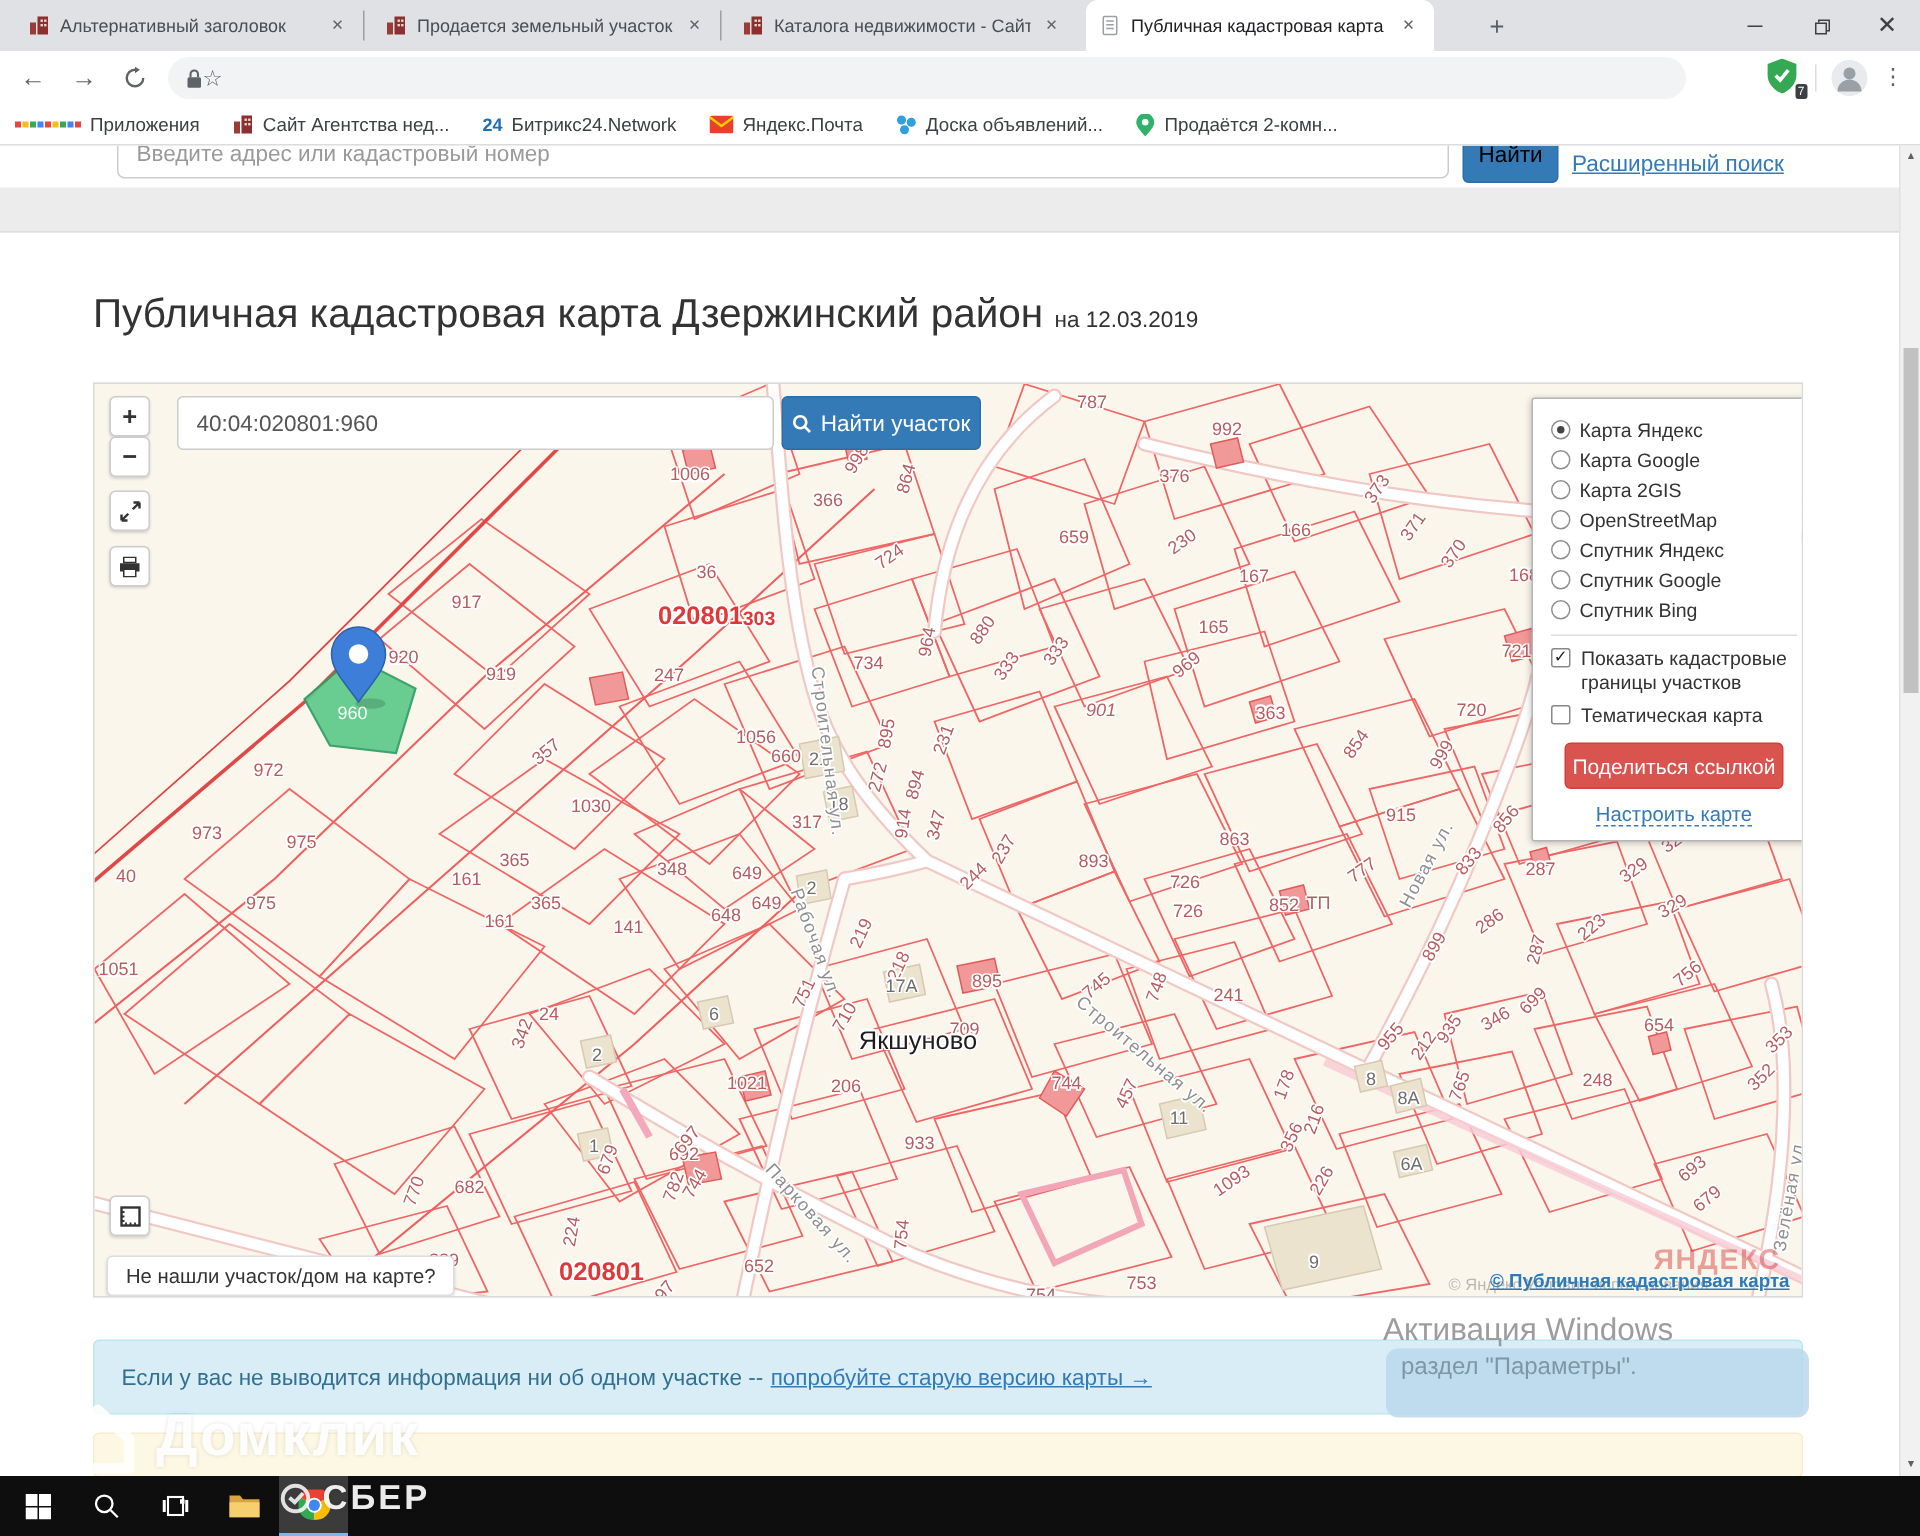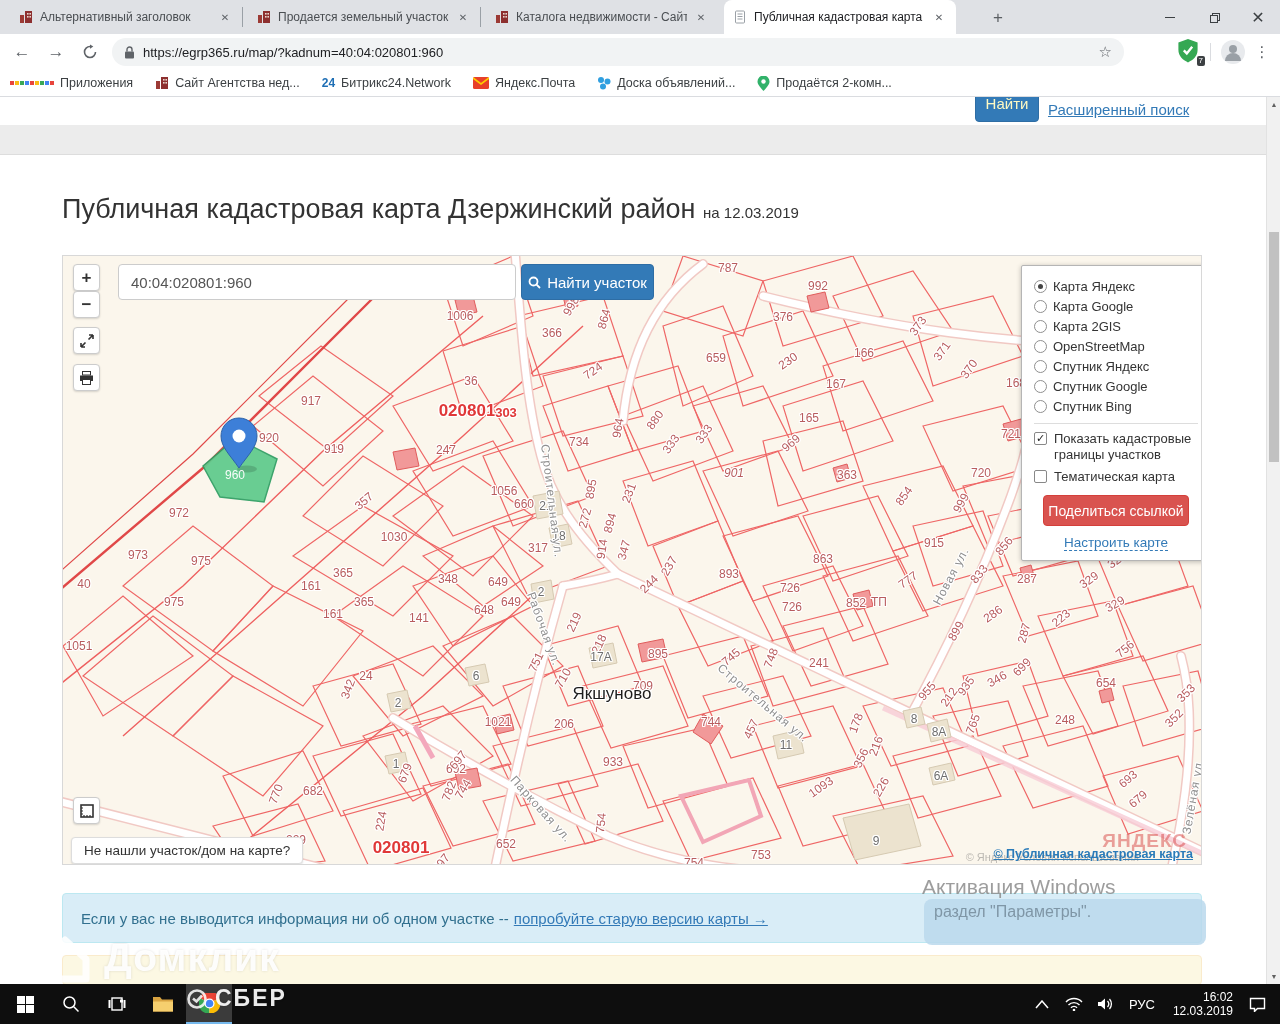--- a/index.html
+++ b/index.html
@@ -37,21 +37,21 @@
   .bm { display:flex; align-items:center; margin-right:22px; font-size:12.5px; color:#3c4043; cursor:pointer; white-space:nowrap; }
   .bm .ic { margin-right:6px; display:flex; }
   .appsgrid { display:grid; grid-template-columns:4px 4px 4px; grid-gap:1px; }
   .appsgrid i { width:4px; height:4px; display:block; }
   .b24 { color:#1f6fb5; font-weight:bold; font-size:12px; }
 
   
   .page { position:absolute; left:0; top:97px; width:1266px; height:887px; background:#fff; overflow:hidden; z-index:5; }
   .topsearch { position:absolute; left:78px; top:-12px; width:888px; height:34px; border:1px solid #ccc; border-radius:5px; font-size:15px; color:#555; padding:0 12px; outline:none; }
   .topsearch::placeholder { color:#9a9a9a; }
-  .btn-find { position:absolute; left:975px; top:-12px; width:64px; height:37px; background:#337ab7; border:1px solid #2e6da4; border-radius:4px; color:#fef9c3; font-size:15px; cursor:pointer; }
+  .btn-find { position:absolute; left:975px; top:-12px; width:64px; height:37px; background:#337ab7; border:1px solid #2e6da4; border-radius:4px; color:#000000; font-size:15px; cursor:pointer; }
   .adv-link { position:absolute; left:1048px; top:4px; font-size:15px; color:#337ab7; text-decoration:underline; cursor:pointer; }
   .grayband { position:absolute; left:0; top:28px; width:1266px; height:30px; background:#ececec; border-bottom:1px solid #ddd; }
   .crumbs { position:absolute; left:62px; top:70px; font-size:15px; color:#333; }
   .crumbs a { color:#337ab7; text-decoration:none; cursor:pointer; }
   .crumbs .cur { font-weight:bold; }
   .pagetitle { position:absolute; left:62px; top:97px; font-size:27px; color:#333; }
   .pagetitle .suffix { font-size:15px; color:#333; }
 
   .mapwrap { position:absolute; left:62px; top:158px; width:1140px; height:610px; border:1px solid #d8d8d8; background:#fbf6ec; overflow:hidden; cursor:grab; }
   .mapwrap svg.base { position:absolute; left:0; top:0; }
@@ -182,21 +182,20 @@
     <svg width="16" height="16" viewBox="0 0 16 16">
         <path d="M13.5,8 A5.5,5.5 0 1 1 8,2.5" fill="none" stroke="#5f6368" stroke-width="1.6"></path>
         <path d="M8,0.5 L11.3,2.5 L8,4.8 Z" fill="#5f6368"></path>
       </svg>
   </div>
   <div class="omni">
     <svg width="11" height="13" viewBox="0 0 11 13">
         <rect x="1" y="5.5" width="9" height="7" rx="1" fill="#5f6368"></rect>
         <path d="M3,5.5 V3.5 a2.5,2.5 0 0 1 5,0 V5.5" fill="none" stroke="#5f6368" stroke-width="1.4"></path>
       </svg>
-    <span class="url">https://egrp365.ru/map/?kadnum=40:04:020801:960</span>
     <span class="star">☆</span>
   </div>
   <div class="extbadge">
     <svg width="22" height="24" viewBox="0 0 18 20">
         <path d="M9,0 L17,3 V9 C17,14 13.5,17.5 9,19.5 C4.5,17.5 1,14 1,9 V3 Z" fill="#35a853"></path>
         <path d="M5.5,9.5 L8,12 L12.5,6.5" fill="none" stroke="#fff" stroke-width="2"></path>
       </svg>
     <span class="num">7</span>
   </div>
   <div class="toolsep"></div>
@@ -266,20 +265,21 @@
         <svg width="13" height="15" viewBox="0 0 13 15">
           <path d="M6.5,15 C2.5,10.5 0.5,8 0.5,5.5 a6,6 0 1 1 12,0 C12.5,8 10.5,10.5 6.5,15 Z" fill="#31b26a"></path>
           <circle cx="6.5" cy="5.5" r="2.2" fill="#fff"></circle>
         </svg>
       </span>
     <span>Продаётся 2-комн...</span>
   </div>
 </div>
 
 <div class="page">
+  <input class="topsearch" type="text" placeholder="Введите адрес или кадастровый номер" style="">
   <button class="btn-find">Найти</button>
   <a class="adv-link">Расширенный поиск</a>
   <div class="grayband"></div>
 
 
   <div class="pagetitle">
     <span>Публичная кадастровая карта Дзержинский район</span>
     <span class="suffix">на 12.03.2019</span>
   </div>
 
@@ -746,41 +746,20 @@
   <div class="tslot active">
     <svg width="21" height="21" viewBox="0 0 20 20">
         <circle cx="10" cy="10" r="9" fill="#fff"></circle>
         <path d="M10,10 L1.2,5 A9,9 0 0 1 18.8,5 Z" fill="#ea4335"></path>
         <path d="M10,10 L1.2,5 A9,9 0 0 0 10,19 Z" fill="#34a853"></path>
         <path d="M10,10 L10,19 A9,9 0 0 0 18.8,5 Z" fill="#fbbc05"></path>
         <circle cx="10" cy="10" r="4.8" fill="#fff"></circle>
         <circle cx="10" cy="10" r="3.6" fill="#4285f4"></circle>
       </svg>
   </div>
-  <div class="tray">
-    <svg width="14" height="9" viewBox="0 0 14 9" style="margin:0 9px">
-        <path d="M1,8 L7,1 L13,8" fill="none" stroke="#fff" stroke-width="1.5"></path>
-      </svg>
-    <svg width="18" height="14" viewBox="0 0 18 14" style="margin:0 7px">
-        <path d="M1,5 a11,11 0 0 1 16,0 M3.5,8 a7.5,7.5 0 0 1 11,0 M6,10.7 a4,4 0 0 1 6,0" fill="none" stroke="#fff" stroke-width="1.4"></path>
-        <circle cx="9" cy="13" r="1.3" fill="#fff"></circle>
-      </svg>
-    <svg width="17" height="14" viewBox="0 0 17 14" style="margin:0 7px">
-        <polygon points="1,5 4,5 8,1.5 8,12.5 4,9 1,9" fill="#fff"></polygon>
-        <path d="M10.5,4 a4.5,4.5 0 0 1 0,6 M12.5,2 a7.5,7.5 0 0 1 0,10" fill="none" stroke="#fff" stroke-width="1.3"></path>
-      </svg>
-    <span style="font-size:13px;margin:0 8px">РУС</span>
-    <div class="clock">
-      <div>16:02</div>
-      <div>12.03.2019</div>
-    </div>
-    <svg width="17" height="15" viewBox="0 0 17 15" style="margin:0 14px 0 6px">
-        <path d="M1.5,1.5 h14 v10 h-7 l-3,3 v-3 h-4 z" fill="none" stroke="#fff" stroke-width="1.4"></path>
-      </svg>
-  </div>
 </div>
 
 <div class="watermark">
   <div class="wm-row">
     <svg width="58" height="50" viewBox="0 0 58 50" style="margin-right:10px">
         <path d="M8,26 L29,7 L50,26 V46 H8 Z" fill="none" stroke="rgba(255,255,255,.85)" stroke-width="7" stroke-linejoin="round"></path>
       </svg>
     <span class="wm-name">Домклик</span>
   </div>
   <div class="wm-sub">

